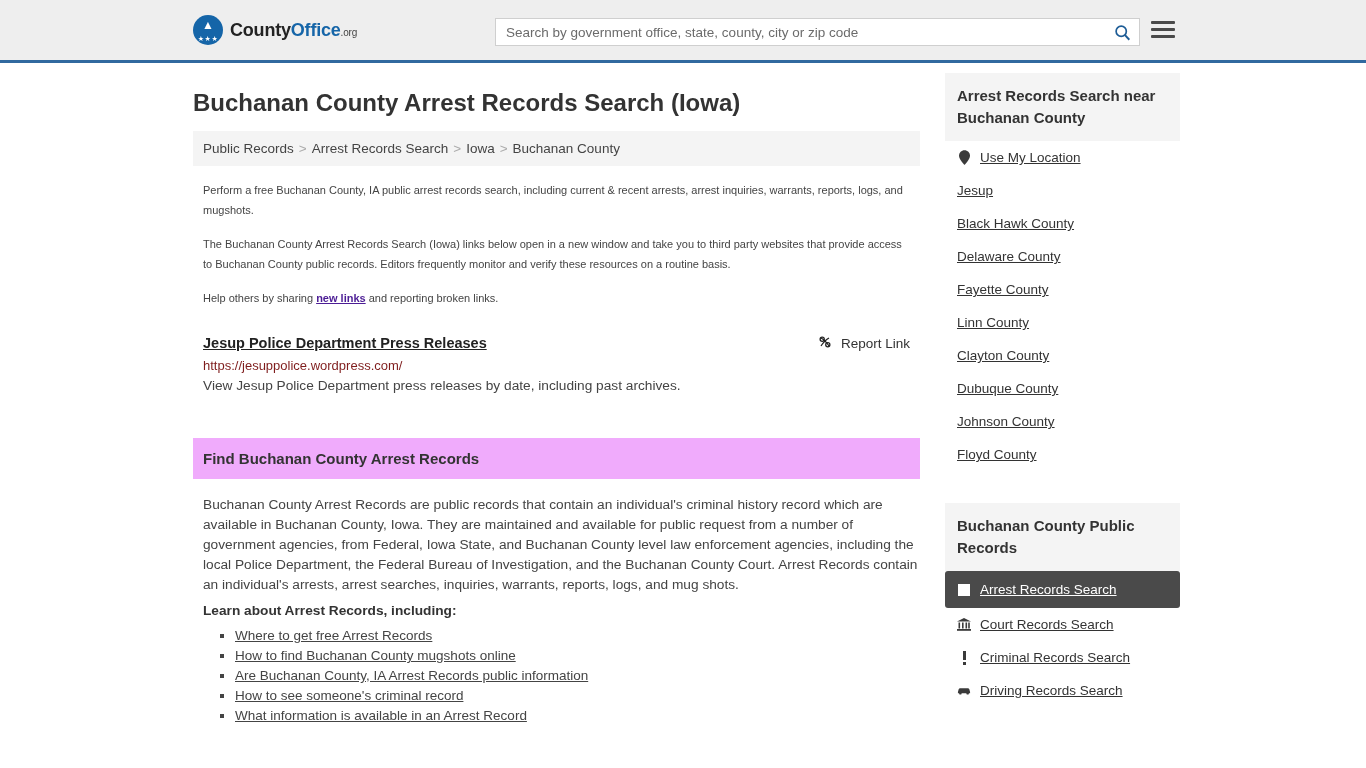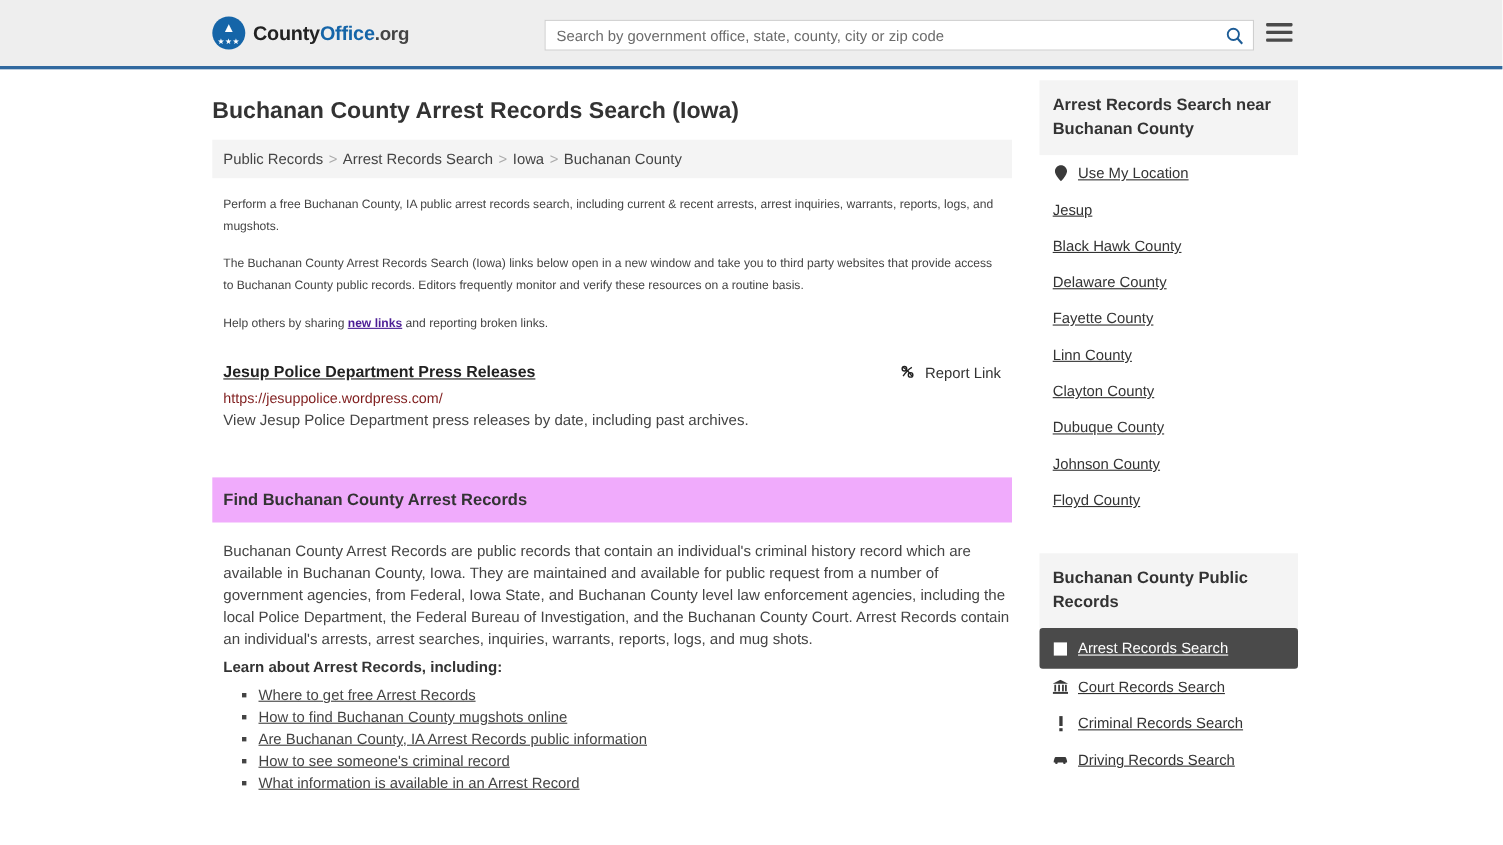--- a/index.html
+++ b/index.html
@@ -51,21 +51,21 @@
     line-height: 7px;
   }
   .logo-text {
     font-size: 18px;
     color: #222222;
     letter-spacing: -0.2px;
     white-space: nowrap;
   }
   .logo-text .lt-blue { color: #1565a8; font-weight: bold; }
   .logo-text .lt-dark { color: #222222; font-weight: bold; }
-  .logo-text .lt-org { color: #444444; font-size: 17px; font-weight: bold; }
+  .logo-text .lt-org { color: #444444; font-size: 10px; font-weight: normal; }
 
   .search-wrap {
     position: absolute;
     left: 495px;
     top: 18px;
     width: 645px;
     height: 28px;
     background: #ffffff;
     border: 1px solid #cfcfcf;
     display: flex;
@@ -108,21 +108,21 @@
   .page {
     width: 1366px;
     padding: 0 193px;
     display: flex;
     gap: 25px;
   }
   .main-col { width: 727px; flex: none; }
   .side-col { width: 235px; flex: none; padding-top: 10px; }
 
   h1.page-title {
-    font-size: 21px;
+    font-size: 24px;
     color: #333333;
     margin: 26px 0 14px 0;
     font-weight: bold;
   }
 
   .breadcrumb {
     background: #f4f4f4;
     padding: 10px 10px;
     font-size: 13.5px;
     color: #555555;

